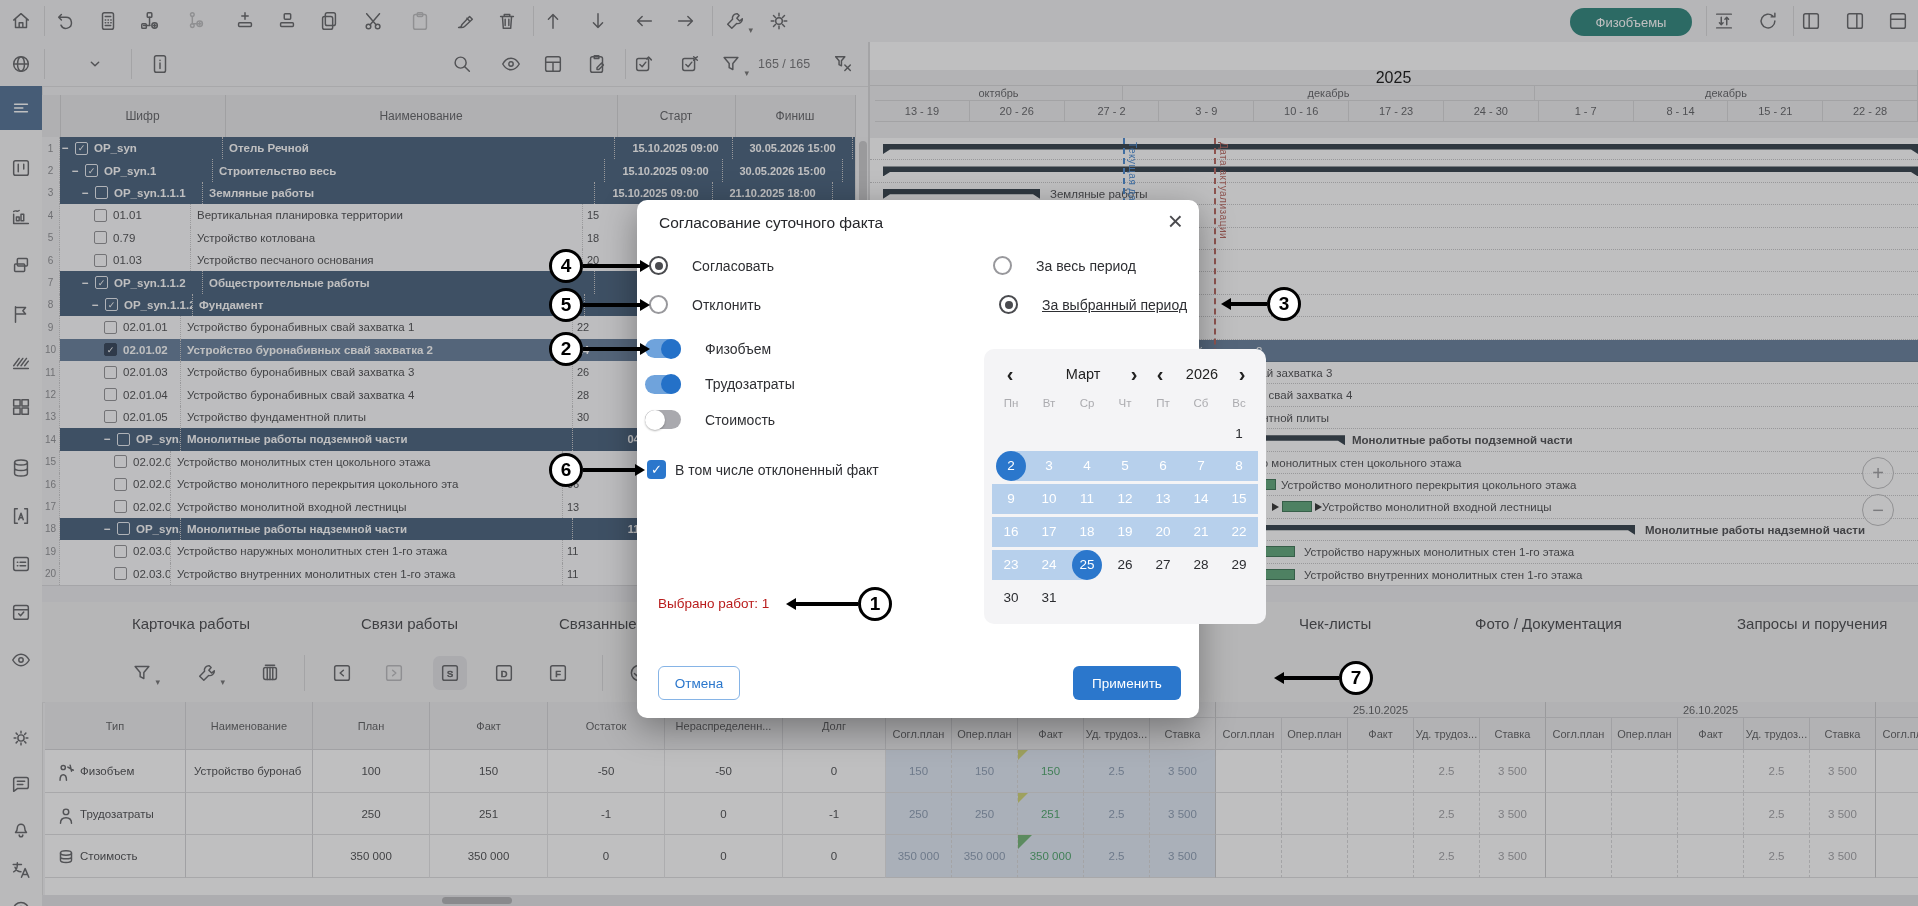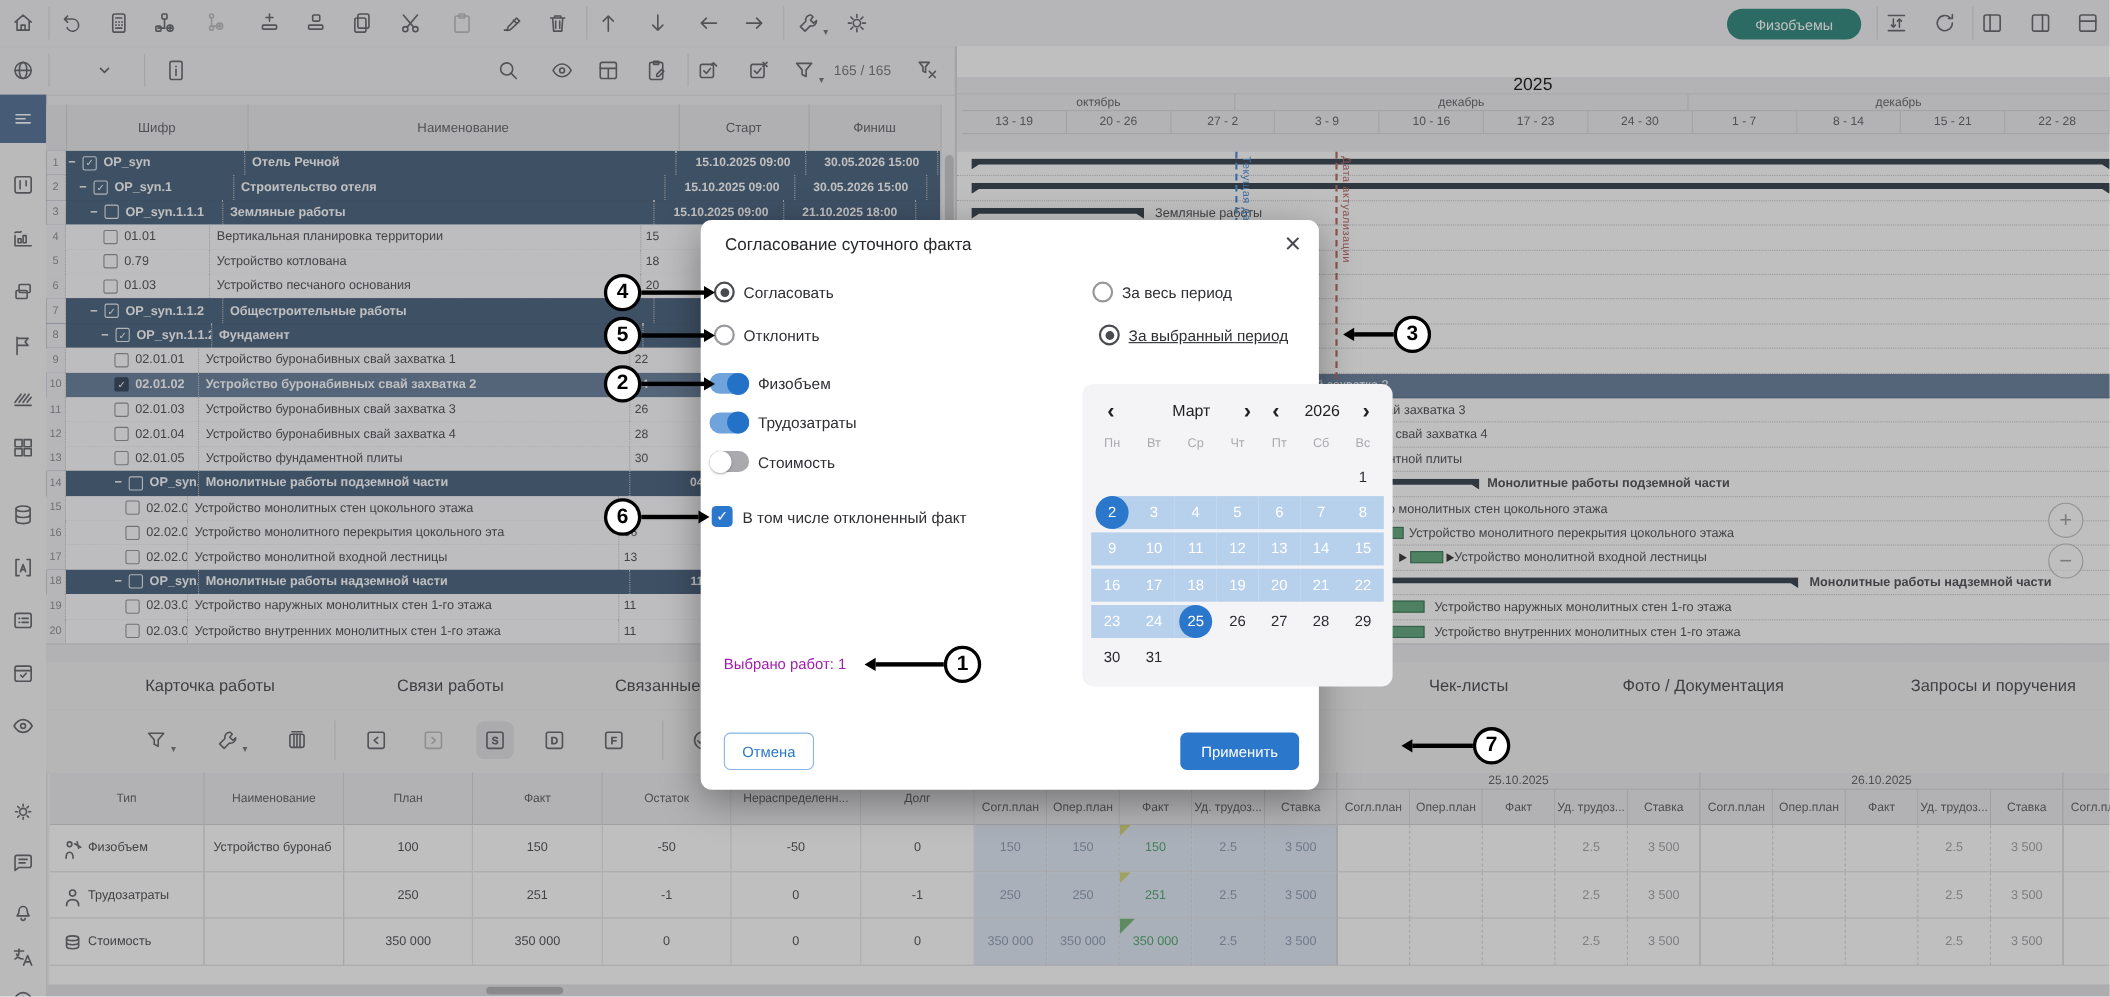--- a/index.html
+++ b/index.html
@@ -77,21 +77,21 @@
   .tri-g:before{content:"";position:absolute;left:0;top:0;border-top:14px solid #67b06b;border-right:14px solid transparent;}
   .typecell{justify-content:flex-start;padding-left:10px;gap:7px;}
   #hscroll{position:absolute;left:42px;top:895px;width:1876px;height:11px;background:#e4e4e6;}
   #hthumb{position:absolute;left:400px;top:2px;width:70px;height:7px;border-radius:4px;background:#aeaeb1;}
   
   #overlay{position:absolute;inset:0;background:rgba(72,72,74,.35);z-index:50;}
   #modal{position:absolute;left:637px;top:200px;width:562px;height:518px;background:#fff;border-radius:10px;z-index:60;
      box-shadow:0 10px 35px rgba(0,0,0,.35);font-size:14px;color:#2e2f33;}
   .m-title{position:absolute;left:22px;top:14px;font-size:15.5px;color:#26272b;}
   .m-close{position:absolute;right:16px;top:6px;font-size:26px;color:#4a4a4e;line-height:30px;}
-  .mrow{position:absolute;display:flex;align-items:center;gap:8px;}
+  .mrow{position:absolute;display:flex;align-items:center;gap:24px;}
   .radio{width:19px;height:19px;border-radius:50%;border:2px solid #98989c;box-sizing:border-box;position:relative;flex:none;}
   .radio.on{border-color:#4a4b4f;}
   .radio.on:after{content:"";position:absolute;left:3.5px;top:3.5px;width:8px;height:8px;border-radius:50%;background:#4a4b4f;}
   .tgl{width:36px;height:19px;border-radius:10px;position:relative;flex:none;}
   .tgl.on{background:#6fa3dc;}
   .tgl.on:after{content:"";position:absolute;right:0px;top:-0.5px;width:20px;height:20px;border-radius:50%;background:#2471c8;}
   .tgl.off{background:#a9a9ae;}
   .tgl.off:after{content:"";position:absolute;left:0px;top:-0.5px;width:20px;height:20px;border-radius:50%;background:#fff;box-shadow:0 1px 2px rgba(0,0,0,.3);}
   .chk{width:19px;height:19px;border-radius:4px;background:#2b77cc;color:#fff;font-size:13px;line-height:19px;text-align:center;flex:none;}
   #cal{position:absolute;left:347px;top:149px;width:282px;height:275px;background:#f4f4f6;border-radius:10px;}
@@ -101,21 +101,21 @@
   .day{position:absolute;width:38px;height:30px;font-size:13.5px;color:#2b2c30;display:flex;align-items:center;justify-content:center;}
   .day.rng{background:#b7d0ec;color:#fff;}
   .day .dot{position:absolute;left:4px;top:0px;width:30px;height:30px;border-radius:50%;background:#2b77cc;color:#fff;
      display:flex;align-items:center;justify-content:center;}
   .day.capL{background:linear-gradient(to right,transparent 50%,#b7d0ec 50%);}
   .day.capR{background:linear-gradient(to right,#b7d0ec 50%,transparent 50%);}
   .btn{position:absolute;height:34px;border-radius:6px;font-size:13.5px;display:flex;align-items:center;justify-content:center;
      font-family:inherit;border:none;}
   #btn-cancel{left:21px;top:466px;width:82px;background:#fff;border:1px solid #86b4e6;color:#2b77cc;}
   #btn-apply{right:18px;top:466px;width:108px;background:#2b77cc;color:#fff;}
-  .m-info{position:absolute;left:21px;top:396px;font-size:13.5px;color:#a21caf;}
+  .m-info{position:absolute;left:21px;top:396px;font-size:13.5px;color:#b91c1c;}
   
   .anno{position:absolute;z-index:70;}
   .acirc{position:absolute;width:34px;height:34px;border-radius:50%;background:#fff;border:3.2px solid #000;box-sizing:border-box;
      display:flex;align-items:center;justify-content:center;font-size:19px;font-weight:bold;color:#000;}
   .aline{position:absolute;height:3.5px;background:#000;}
   .ahead{position:absolute;width:0;height:0;}
   .ahead.r{border-left:10px solid #000;border-top:6px solid transparent;border-bottom:6px solid transparent;}
   .ahead.l{border-right:10px solid #000;border-top:6px solid transparent;border-bottom:6px solid transparent;}
 </style>
 </head>
@@ -484,21 +484,21 @@
         <div class="c" style="width: 118px; justify-content: center; padding-left: 4px; box-sizing: border-box; font-size: 11px;">15.10.2025 09:00</div>
         <div class="c" style="width: 120px; justify-content: center; font-size: 11px;">30.05.2026 15:00</div>
       </div>
       <div class="lrow grp" style="top: 22.4px;">
         <div class="c cnum">2</div>
         <div class="c" style="width: 153px; padding-left: 12px;">
           <div class="minus">−</div>
           <div class="cb on" style="display: inline-flex; align-items: center; justify-content: center;">✓</div>
           <div style="overflow: hidden; white-space: nowrap;">OP_syn.1</div>
         </div>
-        <div class="c" style="width: 392px; padding-left: 6px; box-sizing: border-box;">Строительство отеля</div>
+        <div class="c" style="width: 392px; padding-left: 6px; box-sizing: border-box;">Строительство весь</div>
         <div class="c" style="width: 118px; justify-content: center; padding-left: 4px; box-sizing: border-box; font-size: 11px;">15.10.2025 09:00</div>
         <div class="c" style="width: 120px; justify-content: center; font-size: 11px;">30.05.2026 15:00</div>
       </div>
       <div class="lrow grp" style="top: 44.8px;">
         <div class="c cnum">3</div>
         <div class="c" style="width: 143px; padding-left: 22px;">
           <div class="minus">−</div>
           <div class="cb" style="display: inline-flex; align-items: center; justify-content: center;"></div>
           <div style="overflow: hidden; white-space: nowrap;">OP_syn.1.1.1</div>
         </div>

